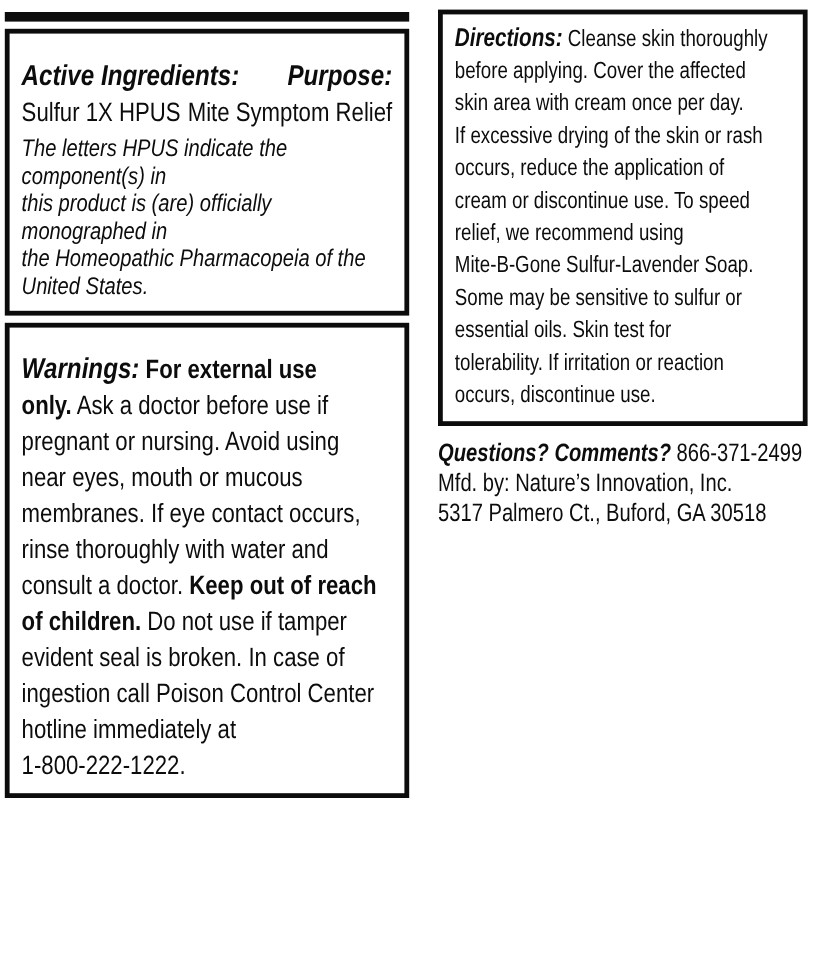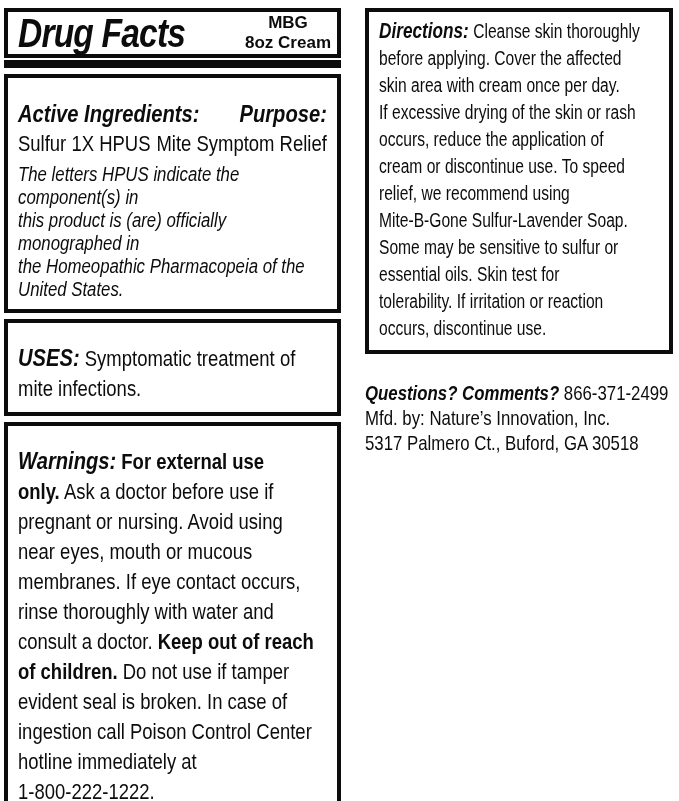--- a/index.html
+++ b/index.html
@@ -53,72 +53,57 @@
   .hdg-l{font-size:24px;font-weight:bold;font-style:italic;line-height:31px;white-space:nowrap;}
   .body-l{font-size:22px;line-height:30px;}
   .lead-l{font-size:24px;font-weight:bold;font-style:italic;}
   .note-text{font-size:20px;line-height:23px;font-style:italic;margin-top:4px;}
 
   .body-r{font-size:19.5px;line-height:27px;}
   .lead-r{font-size:21.5px;font-weight:bold;font-style:italic;}
 
   p{margin:0;}
 
-  .contact-block{margin-top:26px;font-size:21px;line-height:25px;}
+  .contact-block{margin-top:10px;font-size:21px;line-height:25px;}
   .contact-lead{font-size:21px;font-weight:bold;font-style:italic;}
 
   .disclaimer{
     margin-top:10px;
     font-size:19px;line-height:22px;
     padding-left:14px;text-indent:-10px;
     font-family:"Liberation Sans",sans-serif;
   }
 </style>
 </head>
 <body>
 
 <div class="page">
 
   <div class="col col-left">
 
-    <div class="box title-box">
-      <h1 class="title-text">Drug Facts</h1>
-      <div class="corner-label">
-        <div>MBG</div>
-        <div>8oz Cream</div>
-      </div>
-    </div>
 
     <div class="thick-bar"></div>
 
     <div class="box panel-l">
       <div class="cond-l">
         <div class="row">
           <span class="hdg-l">Active Ingredients:</span>
           <span class="hdg-l">Purpose:</span>
         </div>
         <div class="row body-l">
           <span>Sulfur 1X HPUS</span>
           <span>Mite Symptom Relief</span>
         </div>
         <p class="note-text pre">The letters HPUS indicate the component(s) in
 this product is (are) officially monographed in
 the Homeopathic Pharmacopeia of the
 United States.</p>
       </div>
     </div>
 
-    <div class="box panel-l">
-      <div class="cond-l">
-        <p class="body-l">
-          <span class="lead-l">USES:</span><span class="pre"> Symptomatic treatment of
-mite infections.</span>
-        </p>
-      </div>
-    </div>
 
     <div class="box panel-l">
       <div class="cond-l">
         <p class="body-l">
           <span class="lead-l">Warnings:</span><span class="pre" style="font-weight:bold;"> For external use
 only.</span><span class="pre"> Ask a doctor before use if
 pregnant or nursing. Avoid using
 near eyes, mouth or mucous
 membranes.  If eye contact occurs,
 rinse thoroughly with water and

